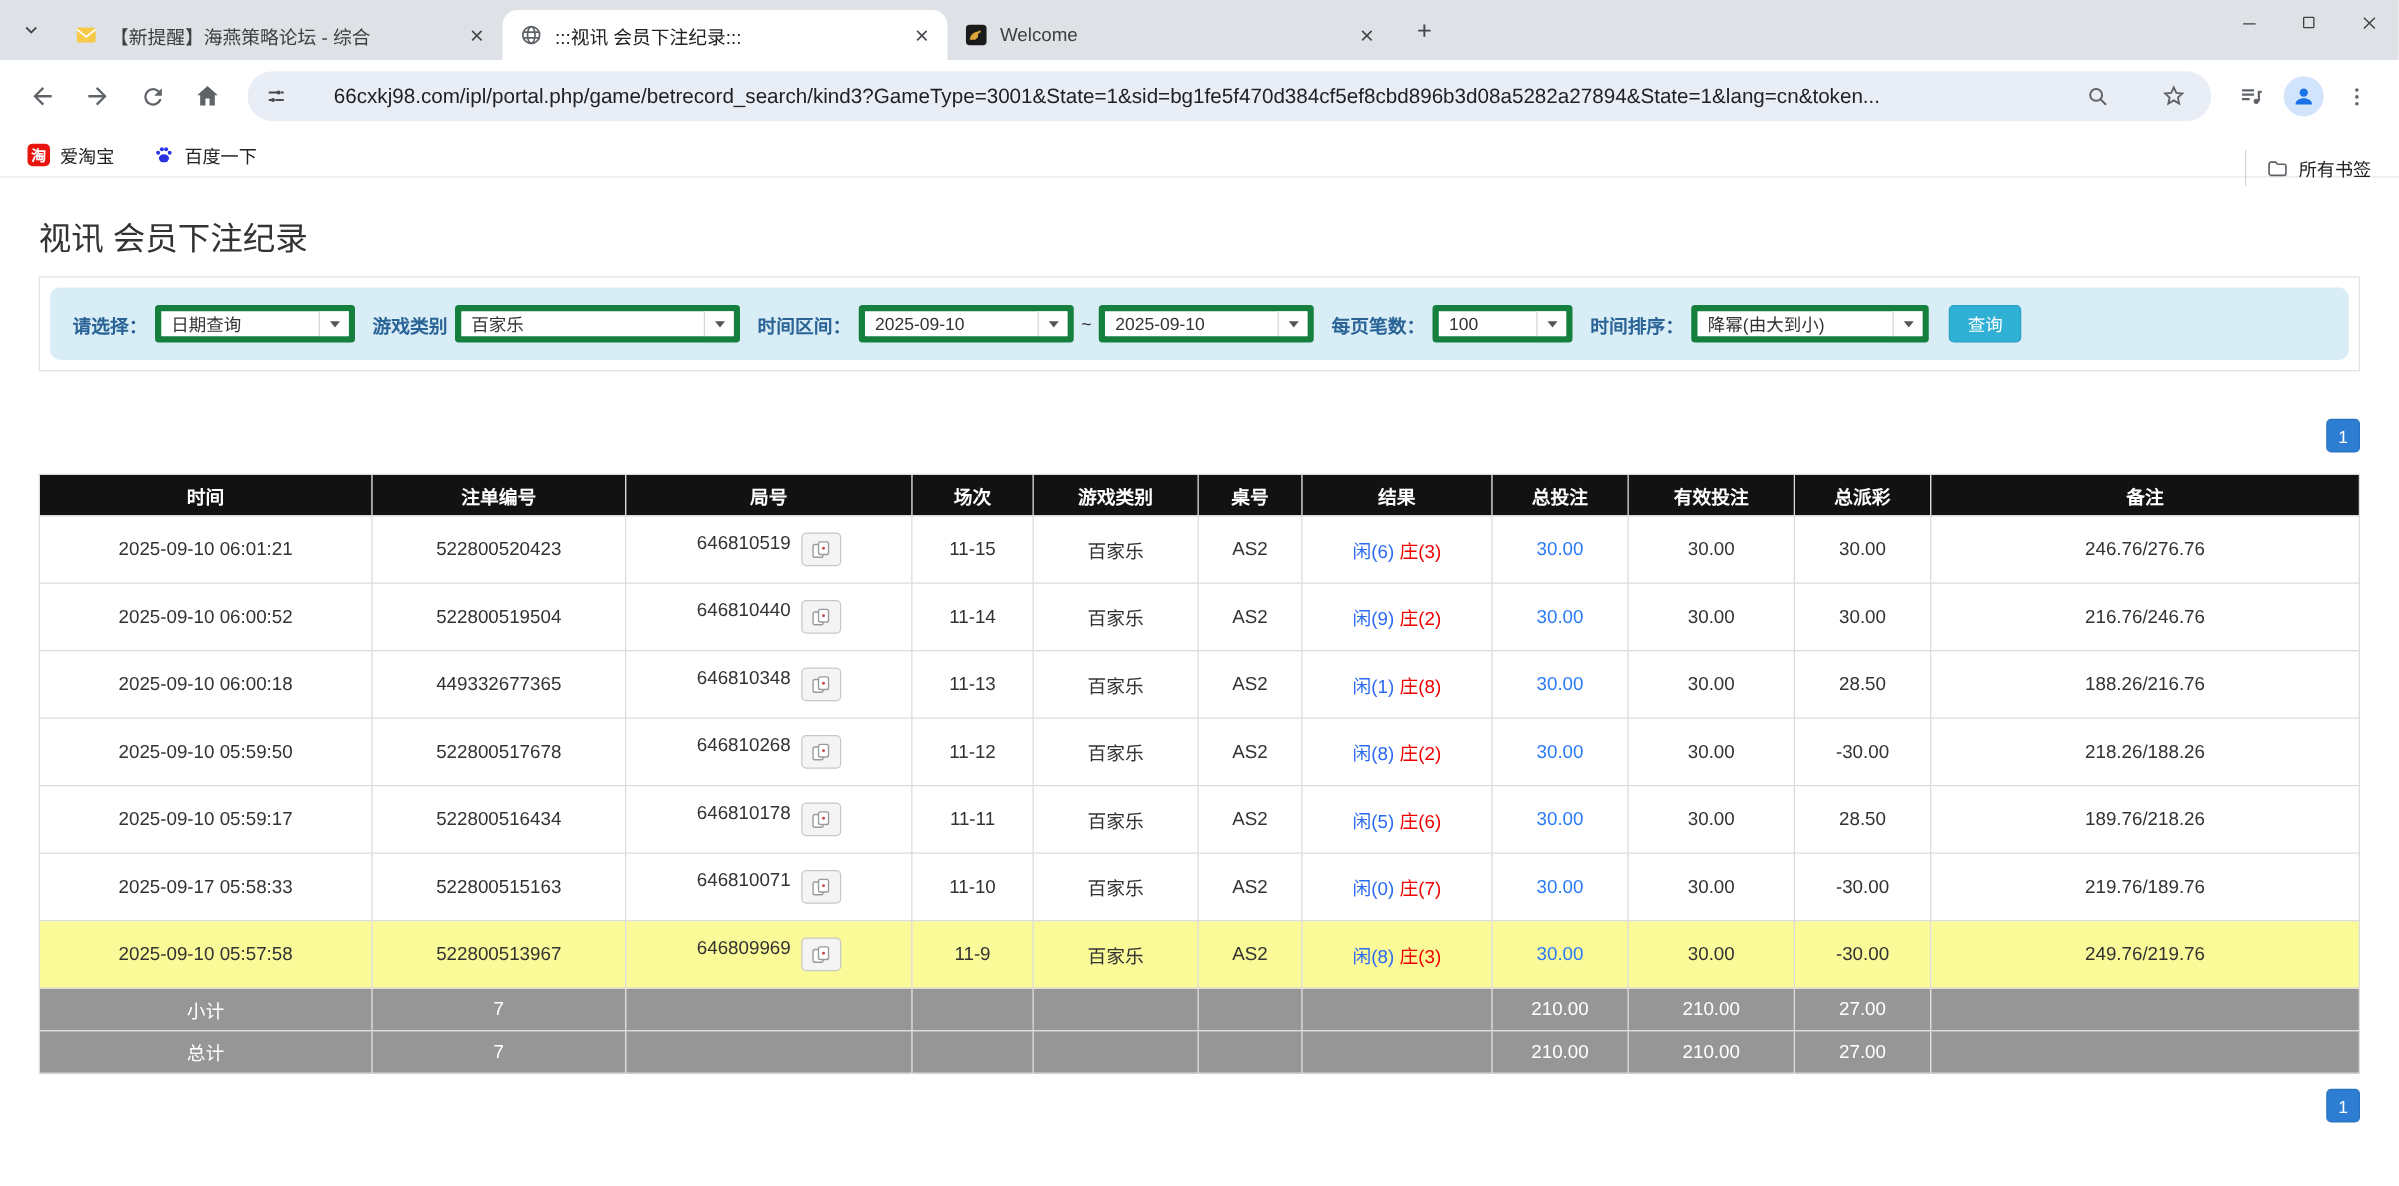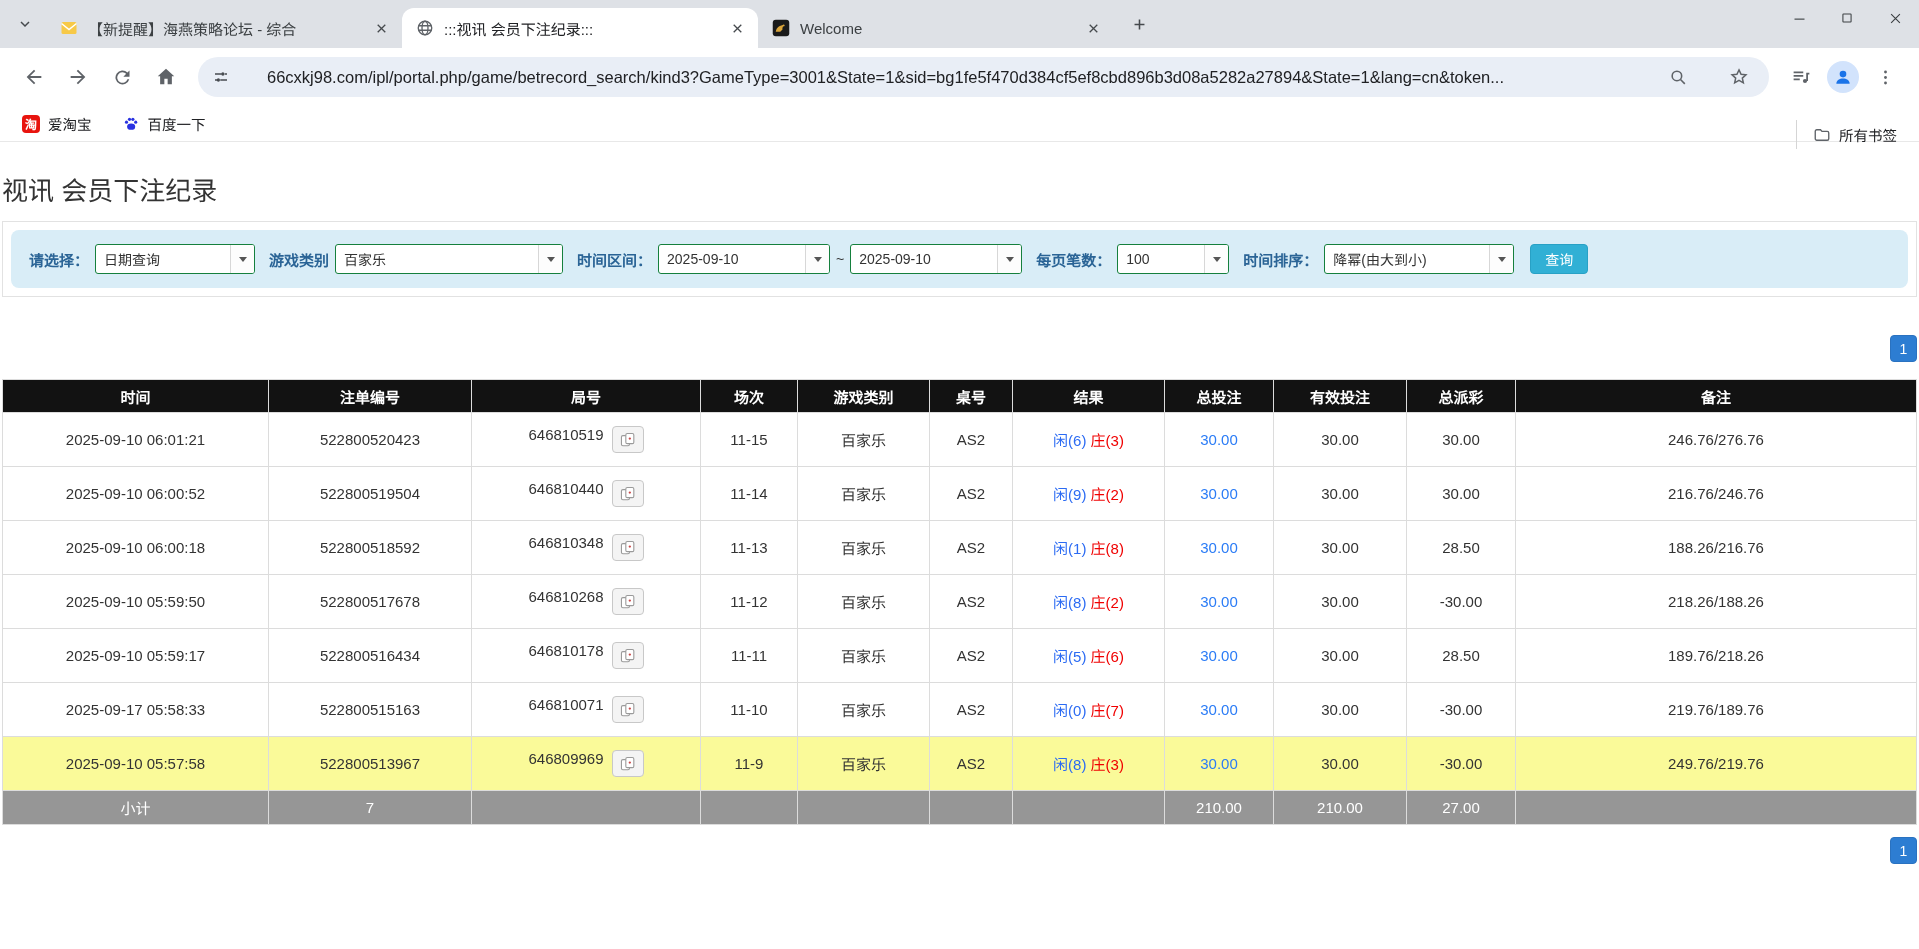--- a/index.html
+++ b/index.html
@@ -40,28 +40,28 @@
     border-bottom:1px solid #e8e8e8; }
   .bookmark { display:flex; align-items:center; gap:8px; font-size:14.5px; color:#202124; padding:4px 8px;
     border-radius:8px; cursor:pointer; margin-right:14px; }
   .bm-fav-taobao { width:18px; height:18px; background:#e8140e; border-radius:4px; color:#fff; font-size:12px;
     display:flex; align-items:center; justify-content:center; font-weight:bold; }
   .bookmarks-right { margin-left:auto; display:flex; align-items:center; gap:8px; font-size:14.5px; color:#202124;
     padding:4px 8px; cursor:pointer; border-left:1px solid #d5d5d5; padding-left:16px;margin-top:22px; }
   .bookmarks-right .ico { color:#5f6368; display:flex; }
 
   
-  .content { padding:0 2px; }
+  .content { padding:0 31px; }
   .page-title { font-size:26px; font-weight:500; color:#333; margin:28px 0 14px 0; }
 
   .filter-panel { border:1px solid #e2e2e2; background:#fff; padding:8px; }
   .filter-bar { background:#d9edf7; border-radius:8px; padding:14px 16px; display:flex; align-items:center; }
   .f-label { font-size:15px; font-weight:bold; color:#2a6496; margin:0 6px 0 14px; white-space:nowrap; }
   .f-label:first-child { margin-left:2px; }
-  .combo { height:30px; background:#fff; border:1px solid #15803d; border-radius:3px; display:flex;
+  .combo { height:30px; background:#fff; border:5px solid #15803d; border-radius:3px; display:flex;
     align-items:center; cursor:pointer; overflow:hidden; }
   .combo-text { flex:1; font-size:14px; color:#333; padding:0 8px; white-space:nowrap; overflow:hidden; }
   .combo-arrow { width:24px; align-self:stretch; display:flex; align-items:center; justify-content:center;
     border-left:1px solid #d7d7d7; background:#fdfdfd; }
   .combo-arrow::after { content:""; width:0; height:0; border-left:4px solid transparent;
     border-right:4px solid transparent; border-top:5px solid #555; }
   .tilde { font-size:14px; color:#333; margin:0 6px; }
   .query-btn { height:30px; margin-left:16px; padding:0 14px; background:#31b0d5; border:1px solid #28a1c5;
     border-radius:4px; color:#fff; font-size:14px; cursor:pointer; }
 
@@ -388,21 +388,21 @@
           <td>百家乐</td>
           <td>AS2</td>
           <td><span class="res-player">闲(9)</span> <span class="res-banker">庄(2)</span></td>
           <td><span class="bet-link">30.00</span></td>
           <td>30.00</td>
           <td>30.00</td>
           <td>216.76/246.76</td>
         </tr>
         <tr>
           <td>2025-09-10 06:00:18</td>
-          <td>522800518592</td>
+          <td>449332677365</td>
           <td>
             <div class="round-cell-inner">
               <span>646810348</span>
               <button class="round-detail-btn">
                 <svg width="18" height="16" viewBox="0 0 24 22" fill="none">
                   <rect x="3" y="5" width="11" height="14" rx="2" fill="#fff" stroke="#9a9a9a" stroke-width="1.5"></rect>
                   <rect x="9" y="2" width="11" height="14" rx="2" fill="#fff" stroke="#9a9a9a" stroke-width="1.5"></rect>
                   <circle cx="14.5" cy="9" r="1.6" fill="#c94a4a"></circle>
                 </svg>
               </button>
@@ -519,19 +519,32 @@
           <td></td>
           <td></td>
           <td></td>
           <td></td>
           <td></td>
           <td>210.00</td>
           <td>210.00</td>
           <td>27.00</td>
           <td></td>
         </tr>
+        <tr class="summary-row">
+          <td>总计</td>
+          <td>7</td>
+          <td></td>
+          <td></td>
+          <td></td>
+          <td></td>
+          <td></td>
+          <td>210.00</td>
+          <td>210.00</td>
+          <td>27.00</td>
+          <td></td>
+        </tr>
       </tbody>
   </table>
 
   <div class="pager bottom">
     <button class="page-btn">1</button>
   </div>
 </div>
 
 </body></html>

